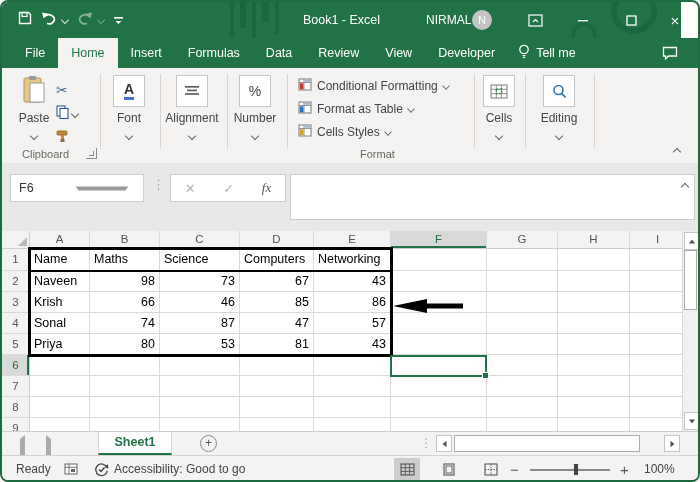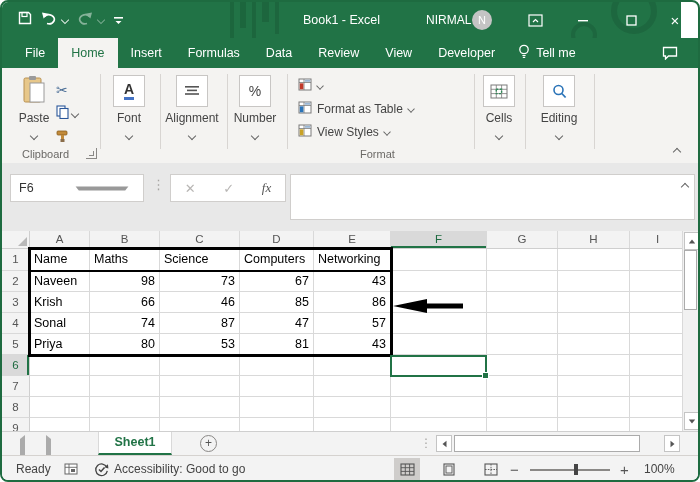--- a/index.html
+++ b/index.html
@@ -270,40 +270,41 @@
     <div class="rsep" style="left:285px;"></div>
 
     <div class="styles-col" id="styles-col">
         <div class="srow">
           <span><svg width="14" height="13" viewBox="0 0 14 13">
               <rect x="1" y="1" width="12" height="11" fill="#fff" stroke="#7a7a7a" stroke-width="1"></rect>
               <path d="M1 4.5 h12 M6 1 v11" stroke="#7a7a7a" stroke-width=".8"></path>
               <rect x="1.8" y="5.3" width="3.6" height="6" fill="#c0392b"></rect>
               <rect x="6.8" y="1.8" width="5.4" height="2" fill="#9bb7d4"></rect>
             </svg></span>
+          <span>Conditional Formatting</span>
           <span class="chev dark" style="transform:rotate(45deg) scale(.9);"></span>
         </div>
         <div class="srow">
           <span><svg width="14" height="13" viewBox="0 0 14 13">
               <rect x="1" y="1" width="12" height="11" fill="#fff" stroke="#7a7a7a" stroke-width="1"></rect>
               <path d="M1 4.5 h12 M6 1 v11" stroke="#7a7a7a" stroke-width=".8"></path>
               <rect x="1.8" y="5.3" width="3.6" height="6" fill="#2b74b8"></rect>
               <rect x="6.8" y="1.8" width="5.4" height="2" fill="#9bb7d4"></rect>
             </svg></span>
           <span>Format as Table</span>
           <span class="chev dark" style="transform:rotate(45deg) scale(.9);"></span>
         </div>
         <div class="srow">
           <span><svg width="14" height="13" viewBox="0 0 14 13">
               <rect x="1" y="1" width="12" height="11" fill="#fff" stroke="#7a7a7a" stroke-width="1"></rect>
               <path d="M1 4.5 h12 M6 1 v11" stroke="#7a7a7a" stroke-width=".8"></path>
               <rect x="1.8" y="5.3" width="3.6" height="6" fill="#c9a227"></rect>
               <rect x="6.8" y="1.8" width="5.4" height="2" fill="#9bb7d4"></rect>
             </svg></span>
-          <span>View Styles</span>
+          <span>Cells Styles</span>
           <span class="chev dark" style="transform:rotate(45deg) scale(.9);"></span>
         </div>
       </div>
     <div class="grp-label" style="left:358px;">Format</div>
     <div class="rsep" style="left:472px;"></div>
 
     <div class="mini-group" style="left:466px;">
       <div class="icobox">
         <svg width="18" height="15" viewBox="0 0 18 15">
             <rect x="1" y="1" width="16" height="13" fill="#fff" stroke="#7a7a7a" stroke-width="1"></rect>

